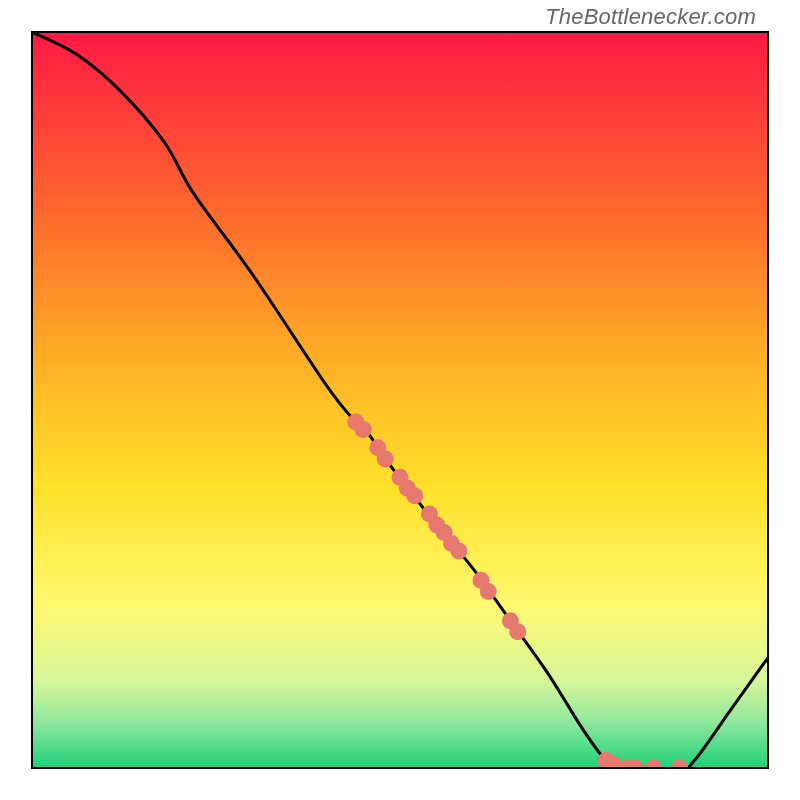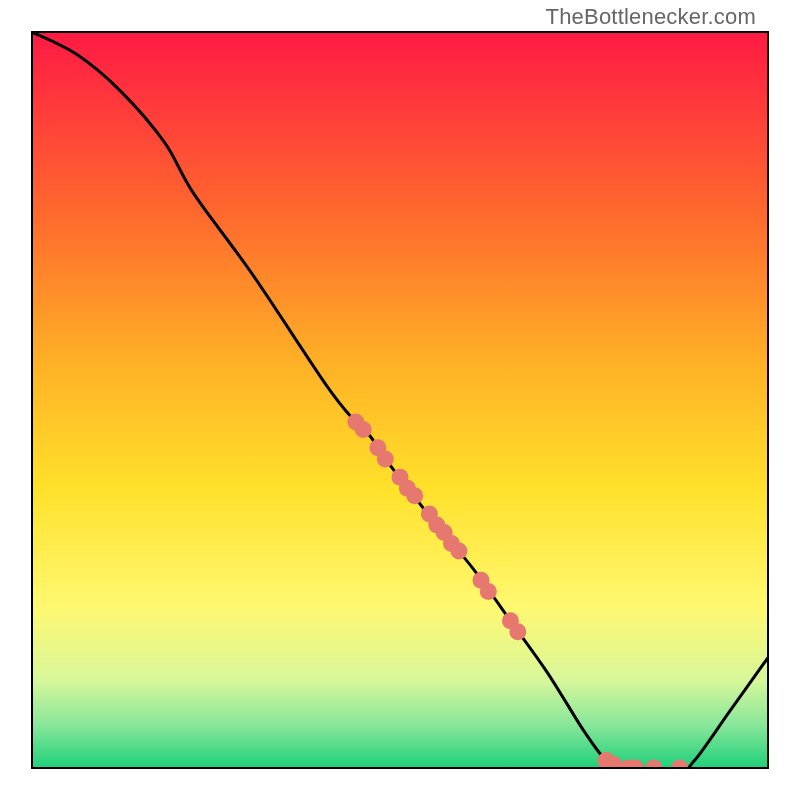--- a/index.html
+++ b/index.html
@@ -8,20 +8,21 @@
     width: 800px;
     height: 800px;
     overflow: hidden;
     background: #fff;
     font-family: Arial, Helvetica, sans-serif;
   }
   .frame {
     position: relative;
     width: 766px;
     height: 800px;
+    font-style: italic;
   }
   .watermark {
     position: absolute;
     top: 4px;
     right: 10px;
     font-size: 22px;
     font-weight: 500;
     color: #666;
     letter-spacing: 0.2px;
     z-index: 20;

